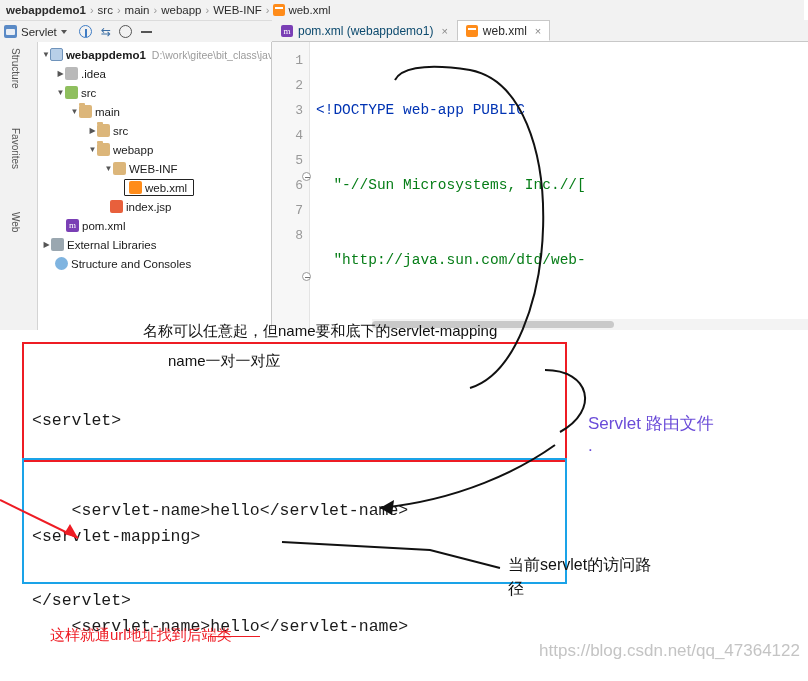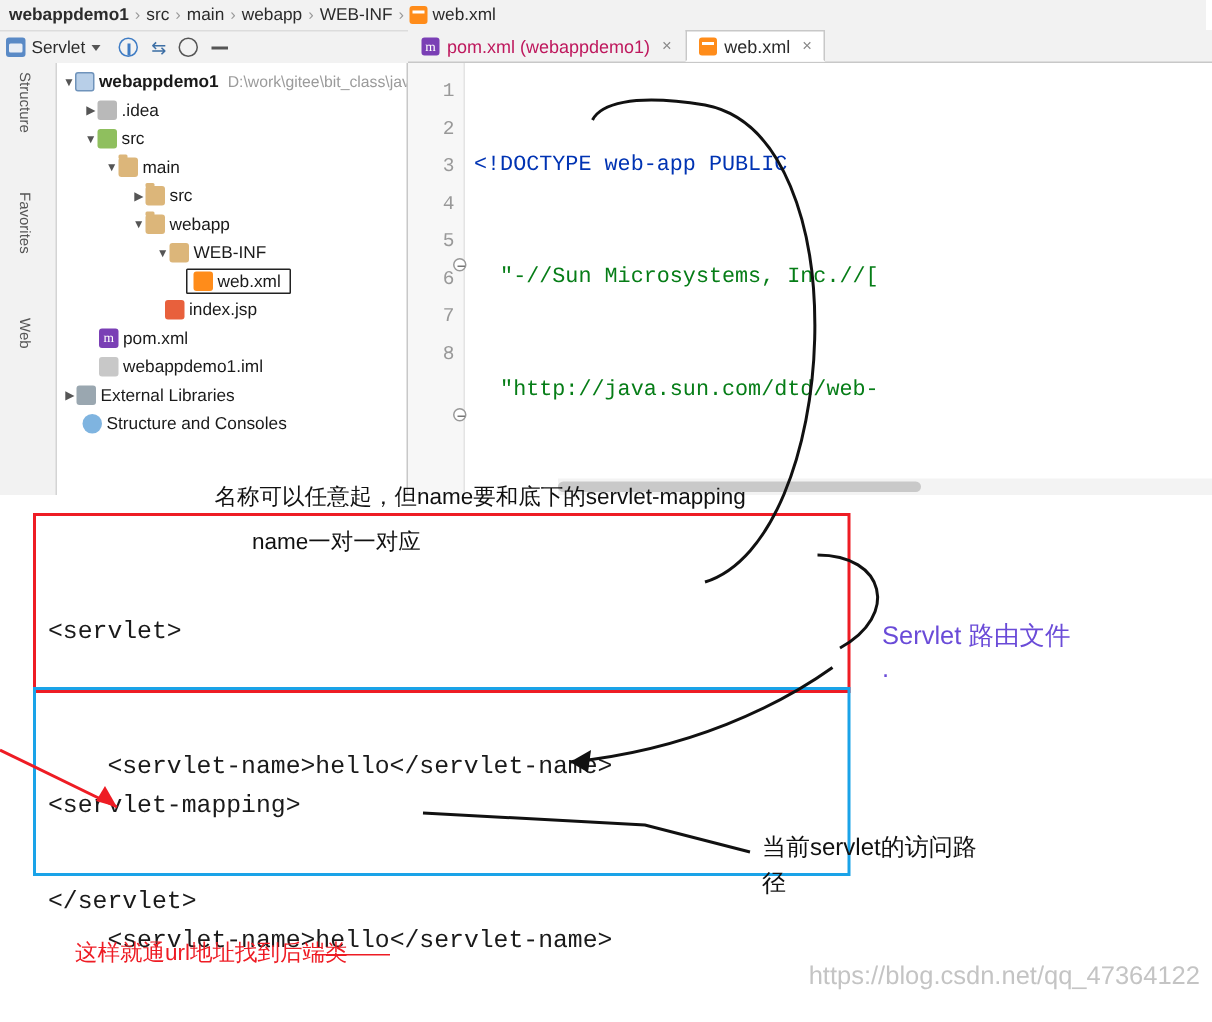--- a/index.html
+++ b/index.html
@@ -232,21 +232,21 @@
         <span class="arrows">⇆</span>
         <span class="gear"></span>
         <span class="minus"></span>
       </span>
     </div>
   </div>
 
   <div class="ed-tabs">
     <div class="ed-tab">
       <span class="m-ic">m</span>
-      <span style="color:#be185d">pom.xml (webappdemo1)</span>
+      <span style="color:#0c4a6e">pom.xml (webappdemo1)</span>
       <span class="close">×</span>
     </div>
     <div class="ed-tab active">
       <span class="xml-ic"></span>
       <span>web.xml</span>
       <span class="close">×</span>
     </div>
   </div>
 
   <div class="vstrip">
@@ -299,24 +299,20 @@
         <span>web.xml</span>
       </span>
     </div>
     <div class="trow" style="padding-left:72px">
       <span class="ic ic-jsp"></span>
       <span>index.jsp</span>
     </div>
     <div class="trow" style="padding-left:28px">
       <span class="ic ic-m">m</span>
       <span>pom.xml</span>
-    </div>
-    <div class="trow" style="padding-left:28px">
-      <span class="ic ic-iml"></span>
-      <span>webappdemo1.iml</span>
     </div>
     <div class="trow" style="padding-left:4px">
       <span class="tri">▶</span>
       <span class="ic ic-lib"></span>
       <span>External Libraries</span>
     </div>
     <div class="trow" style="padding-left:17px">
       <span class="ic ic-scr"></span>
       <span>Structure and Consoles</span>
     </div>

